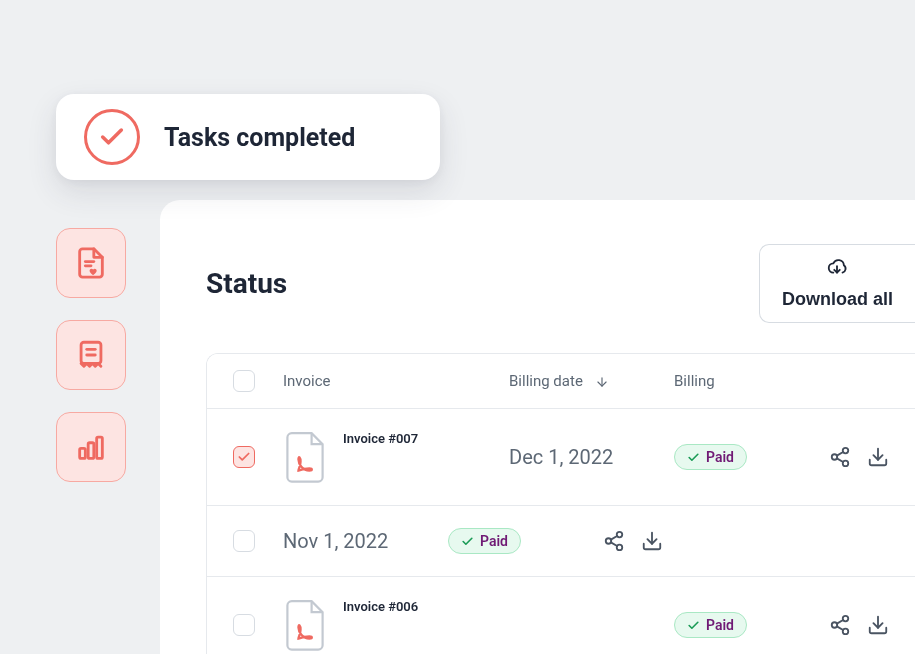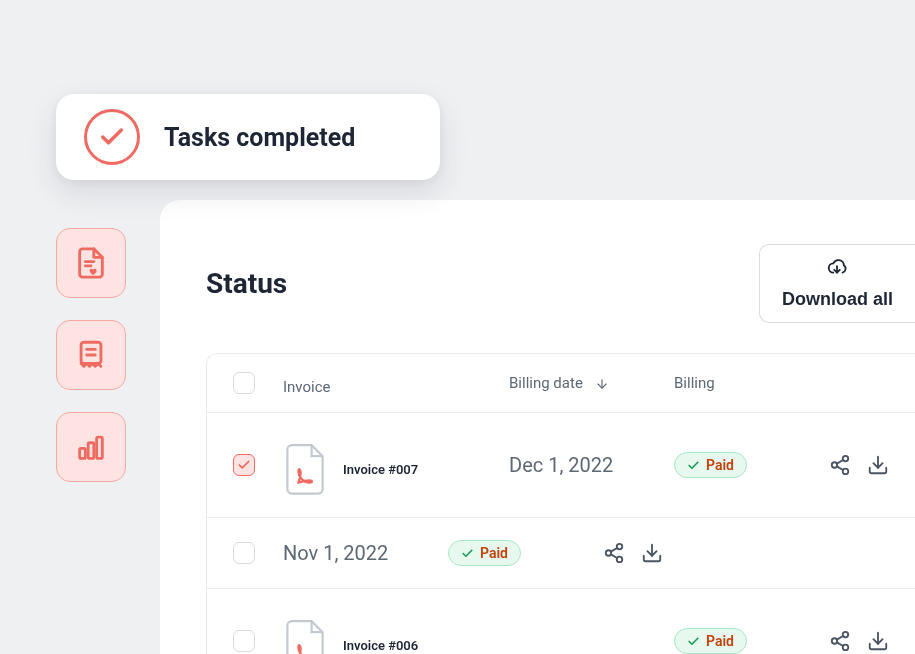--- a/index.html
+++ b/index.html
@@ -112,21 +112,21 @@
       align-items: center;
       padding: 16px 26px;
       background: #fff;
       border-bottom: 1px solid #e6e9ed;
     }
     .th, .td {
       font-size: 15px;
       color: #5d6875;
     }
     .col-check { width: 50px; }
-    .col-invoice { flex: 1; display: flex; align-items: center; gap: 16px; margin-top: 8px; }
+    .col-invoice { flex: 1; display: flex; gap: 16px; }
     .col-date { width: 165px; }
     .col-status { width: 140px; }
     .col-actions { width: 75px; display: flex; gap: 16px; justify-content: flex-end; align-items: center;}
     .sort-arrow { margin-left: 8px; display: inline-flex; vertical-align: middle;}
     .row {
       display: flex;
       align-items: center;
       padding: 22px 26px;
       border-bottom: 1px solid #e6e9ed;
       background: #fff;
@@ -165,21 +165,21 @@
     .badge {
       display: inline-flex;
       align-items: center;
       gap: 6px;
       padding: 4px 12px;
       background: #e7f9ef;
       border: 1.5px solid #a9e8c4;
       border-radius: 999px;
       font-size: 14px;
       font-weight: 600;
-      color: #c2410c;
+      color: #701a75;
     }
     .badge svg { width: 13px; height: 13px; }
     .action-icon {
       cursor: pointer;
       color: #4a5462;
     }
     .action-icon svg { width: 22px; height: 22px; display:block;}
     .th-invoice-label { margin-left: 0; }
   </style>
 </head>

